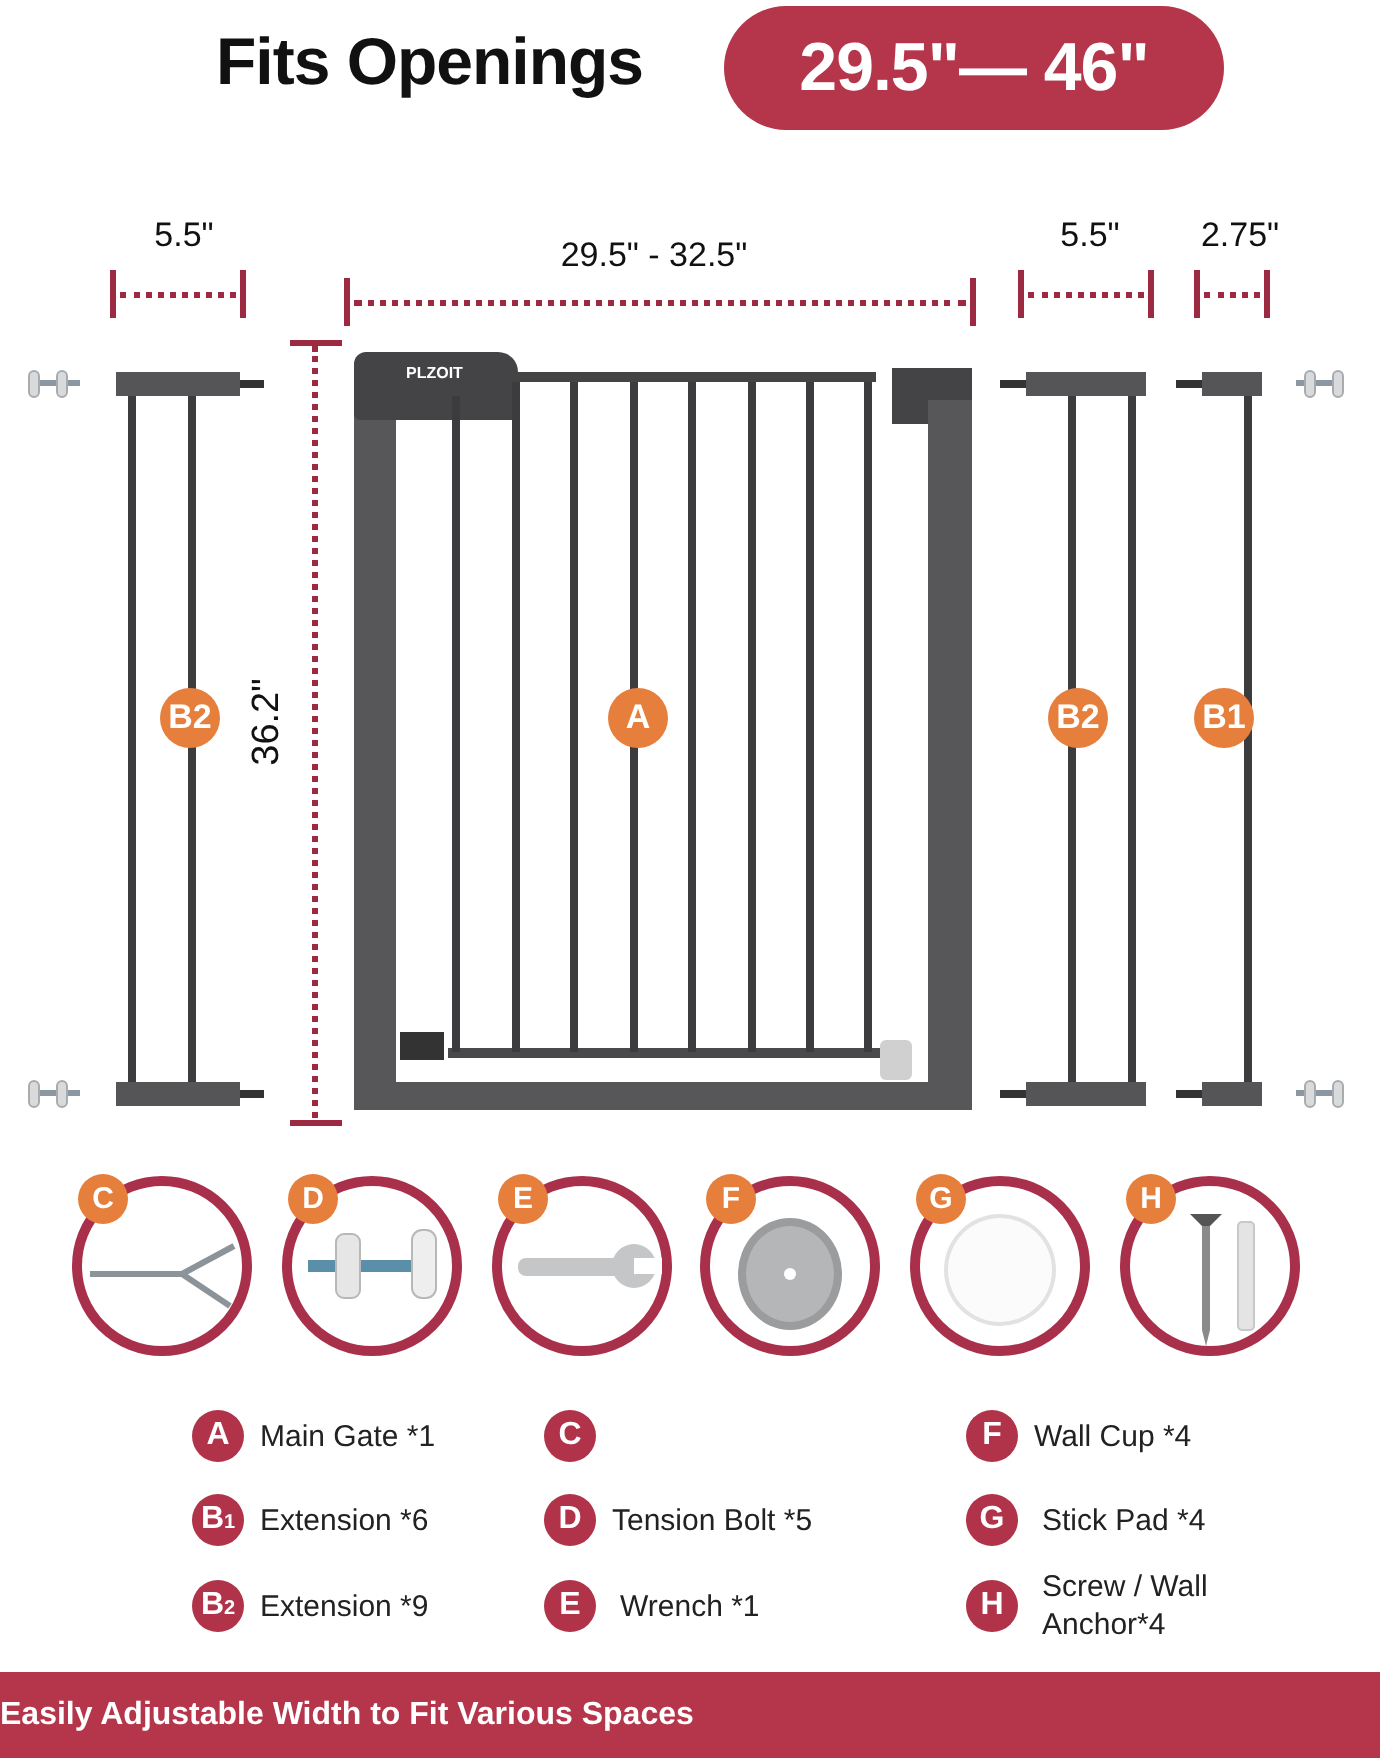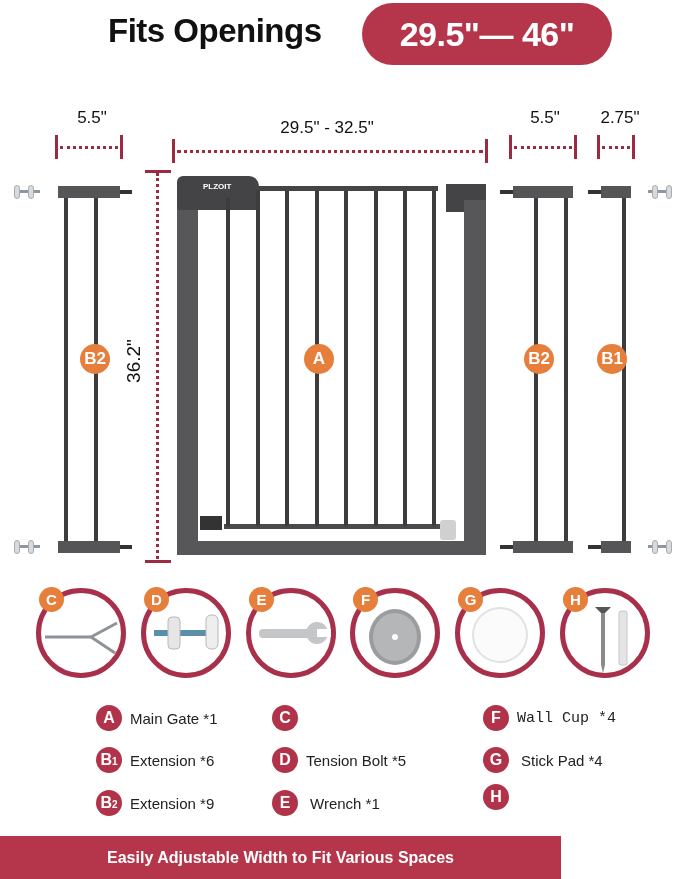--- a/index.html
+++ b/index.html
@@ -34,21 +34,21 @@
   .gate-top { position: absolute; background: #444446; }
 
   .acc { position: absolute; top: 588px; width: 90px; height: 90px; border-radius: 50%; border: 5px solid #a8304a; background: #fff; }
   .acc-badge { position: absolute; top: -6px; left: -2px; width: 25px; height: 25px; border-radius: 50%; background: #e67e3c; color: #fff; font-weight: bold; font-size: 15px; text-align: center; line-height: 25px; }
 
   .legend-item { position: absolute; display: flex; align-items: center; }
   .legend-badge { width: 26px; height: 26px; border-radius: 50%; background: #b0334a; color: #fff; font-weight: bold; font-size: 16px; text-align: center; line-height: 26px; flex: none; }
   .legend-badge sub { font-size: 10px; vertical-align: baseline; }
   .legend-text { margin-left: 8px; font-size: 15px; color: #222; line-height: 19px; }
 
-  .footer { position: absolute; left: 0; top: 836px; width: 561px; height: 43px; background: #b5364b; color: #fff; text-align: center; line-height: 43px; font-size: 16px; font-weight: bold; }
+  .footer { position: absolute; left: 0; top: 836px; width: 690px; height: 43px; background: #b5364b; color: #fff; line-height: 43px; font-size: 16px; font-weight: bold; }
 </style>
 </head>
 <body>
 
 <div class="header">
   <div class="header-title">Fits Openings</div>
   <div class="header-pill">29.5"— 46"</div>
 </div>
 
 <div class="dim-label" style="left:52px; top:108px; width:80px;">5.5"</div>
@@ -236,23 +236,24 @@
   <div class="legend-badge"><span>D</span></div>
   <span class="legend-text">Tension Bolt *5</span>
 </div>
 <div class="legend-item" style="left:272px; top:790px;">
   <div class="legend-badge"><span>E</span></div>
   <span class="legend-text" style="margin-left:12px;">Wrench *1</span>
 </div>
 
 <div class="legend-item" style="left:483px; top:705px;">
   <div class="legend-badge"><span>F</span></div>
-  <span class="legend-text" style="font-family:Liberation Mono, monospace;">Wall Cup *4</span>
+  <span class="legend-text" style="">Wall Cup *4</span>
 </div>
 <div class="legend-item" style="left:483px; top:747px;">
   <div class="legend-badge"><span>G</span></div>
   <span class="legend-text" style="margin-left:12px;">Stick Pad *4</span>
 </div>
 <div class="legend-item" style="left:483px; top:784px; width:160px;">
   <div class="legend-badge"><span>H</span></div>
+  <span class="legend-text" style="margin-left:12px; width:110px;">Screw / Wall Anchor*4</span>
 </div>
 
 <div class="footer">Easily Adjustable Width to Fit Various Spaces</div>
 
 </body></html>

